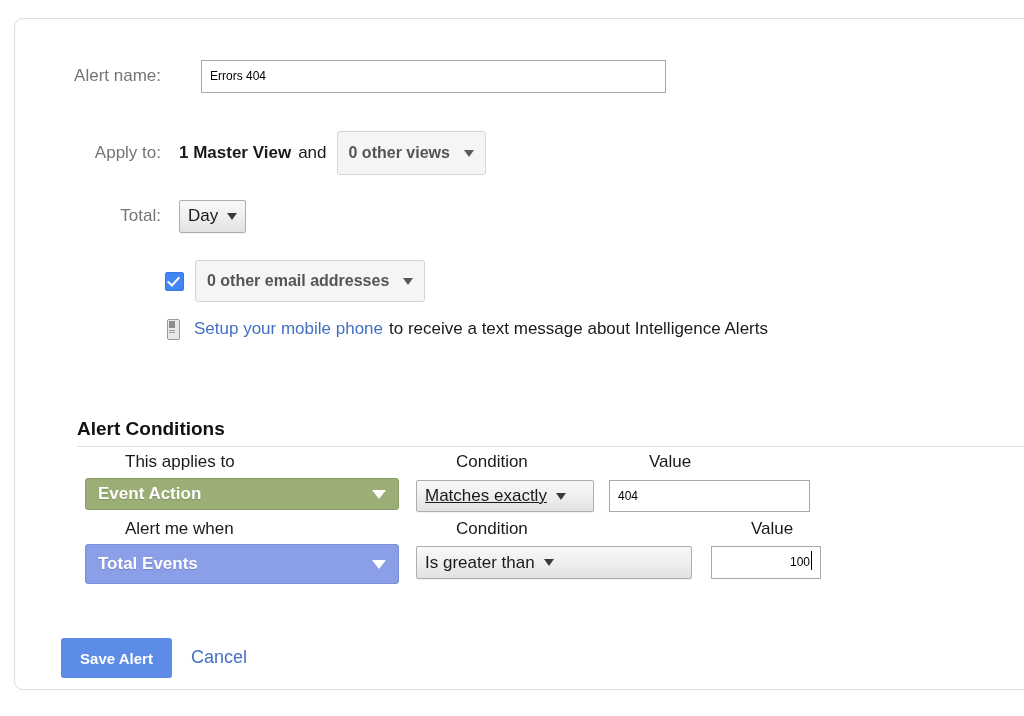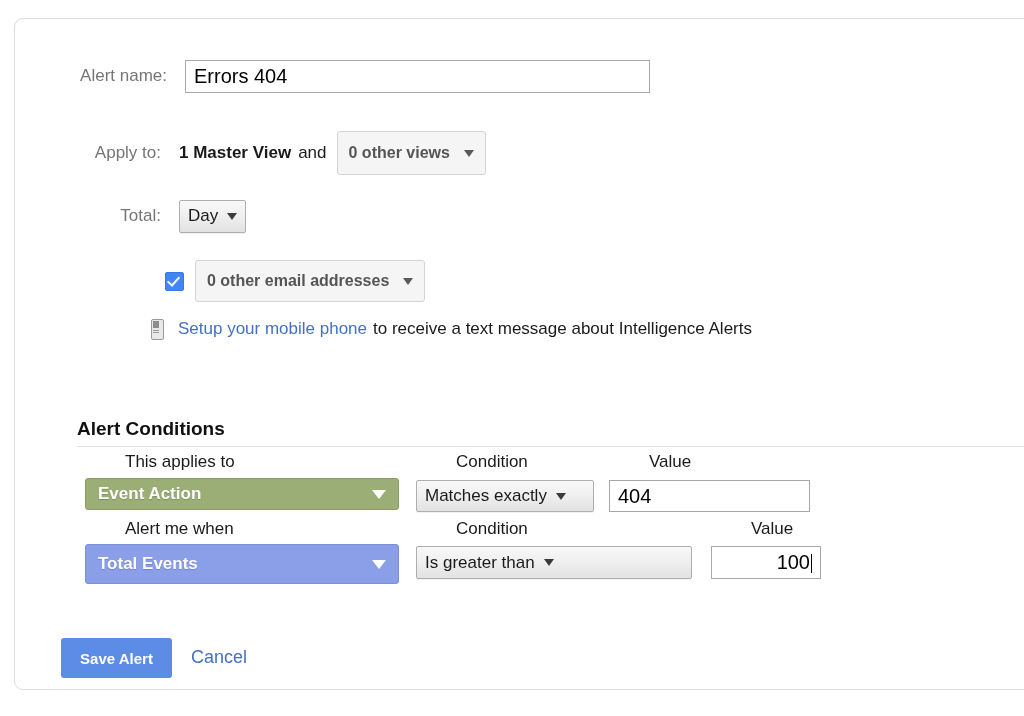--- a/index.html
+++ b/index.html
@@ -41,21 +41,21 @@
     text-align: right;
     white-space: nowrap;
   }
 
   
   .text-input {
     box-sizing: border-box;
     border: 1px solid #a9a9a9;
     background: #ffffff;
     font-family: "Liberation Sans", sans-serif;
-    font-size: 20px;
+    font-size: 12px;
     color: #000000;
     padding: 0 8px;
     outline: none;
   }
   .text-input.name {
     width: 465px;
     height: 33px;
     line-height: 31px;
   }
 
@@ -248,21 +248,21 @@
     background: #000;
     vertical-align: -4px;
     margin-left: 1px;
   }
 </style>
 </head>
 <body>
 
 <div class="card">
 
-  <div class="row" style="left:37px; top:38px; width:620px; height:38px;">
+  <div class="row" style="left:31px; top:38px; width:620px; height:38px;gap:22px;">
     <div class="field-label" style="width:115px;">Alert name:</div>
     <div class="text-input name" style="margin-left:18px;">Errors 404</div>
   </div>
 
   <div class="row" style="left:31px; top:113px; height:42px;">
     <div class="field-label" style="width:115px;">Apply to:</div>
     <span class="plain-text bold-text" style="margin-left:18px;">1 Master View</span>
     <span class="plain-text" style="margin-left:7px;">and</span>
     <div class="flat-select" style="margin-left:10px; height:44px;">
       <span>0 other views</span>
@@ -279,39 +279,39 @@
   </div>
 
   <div class="row" style="left:150px; top:242px; height:40px;">
     <div class="checkbox"></div>
     <div class="flat-select" style="margin-left:11px; height:42px;">
       <span>0 other email addresses</span>
       <span class="caret"></span>
     </div>
   </div>
 
-  <div class="row" style="left:136px; top:295px; height:30px;">
+  <div class="row" style="left:152px; top:295px; height:30px;">
     <div class="phone-icon"></div>
     <span class="link" style="margin-left:14px;">Setup your mobile phone</span>
     <span class="plain-text" style="margin-left:6px;">to receive a text message about Intelligence Alerts</span>
   </div>
 
   <div class="section-title">Alert Conditions</div>
   <div class="divider"></div>
 
   <div class="col-label" style="left:70px; top:433px;">This applies to</div>
   <div class="col-label" style="left:401px; top:433px;">Condition</div>
   <div class="col-label" style="left:594px; top:433px;">Value</div>
 
   <div class="metric-select" style="left:70px; top:459px; width:314px; height:32px; background:#9bae76; border:1px solid #8a9d67;">
     <span>Event Action</span>
     <span class="caret"></span>
   </div>
 
-  <div class="btn-select" style="position:absolute; left:401px; top:461px; width:178px; height:32px;">
+  <div class="btn-select" style="position:absolute; left:401px; top:461px; width:178px; height:32px;text-decoration:underline;">
     <span>Matches exactly</span>
     <span class="caret"></span>
   </div>
 
   <div class="text-input" style="position:absolute; left:594px; top:461px; width:201px; height:32px; line-height:30px;">404</div>
 
   <div class="col-label" style="left:70px; top:500px;">Alert me when</div>
   <div class="col-label" style="left:401px; top:500px;">Condition</div>
   <div class="col-label" style="left:696px; top:500px;">Value</div>
 

